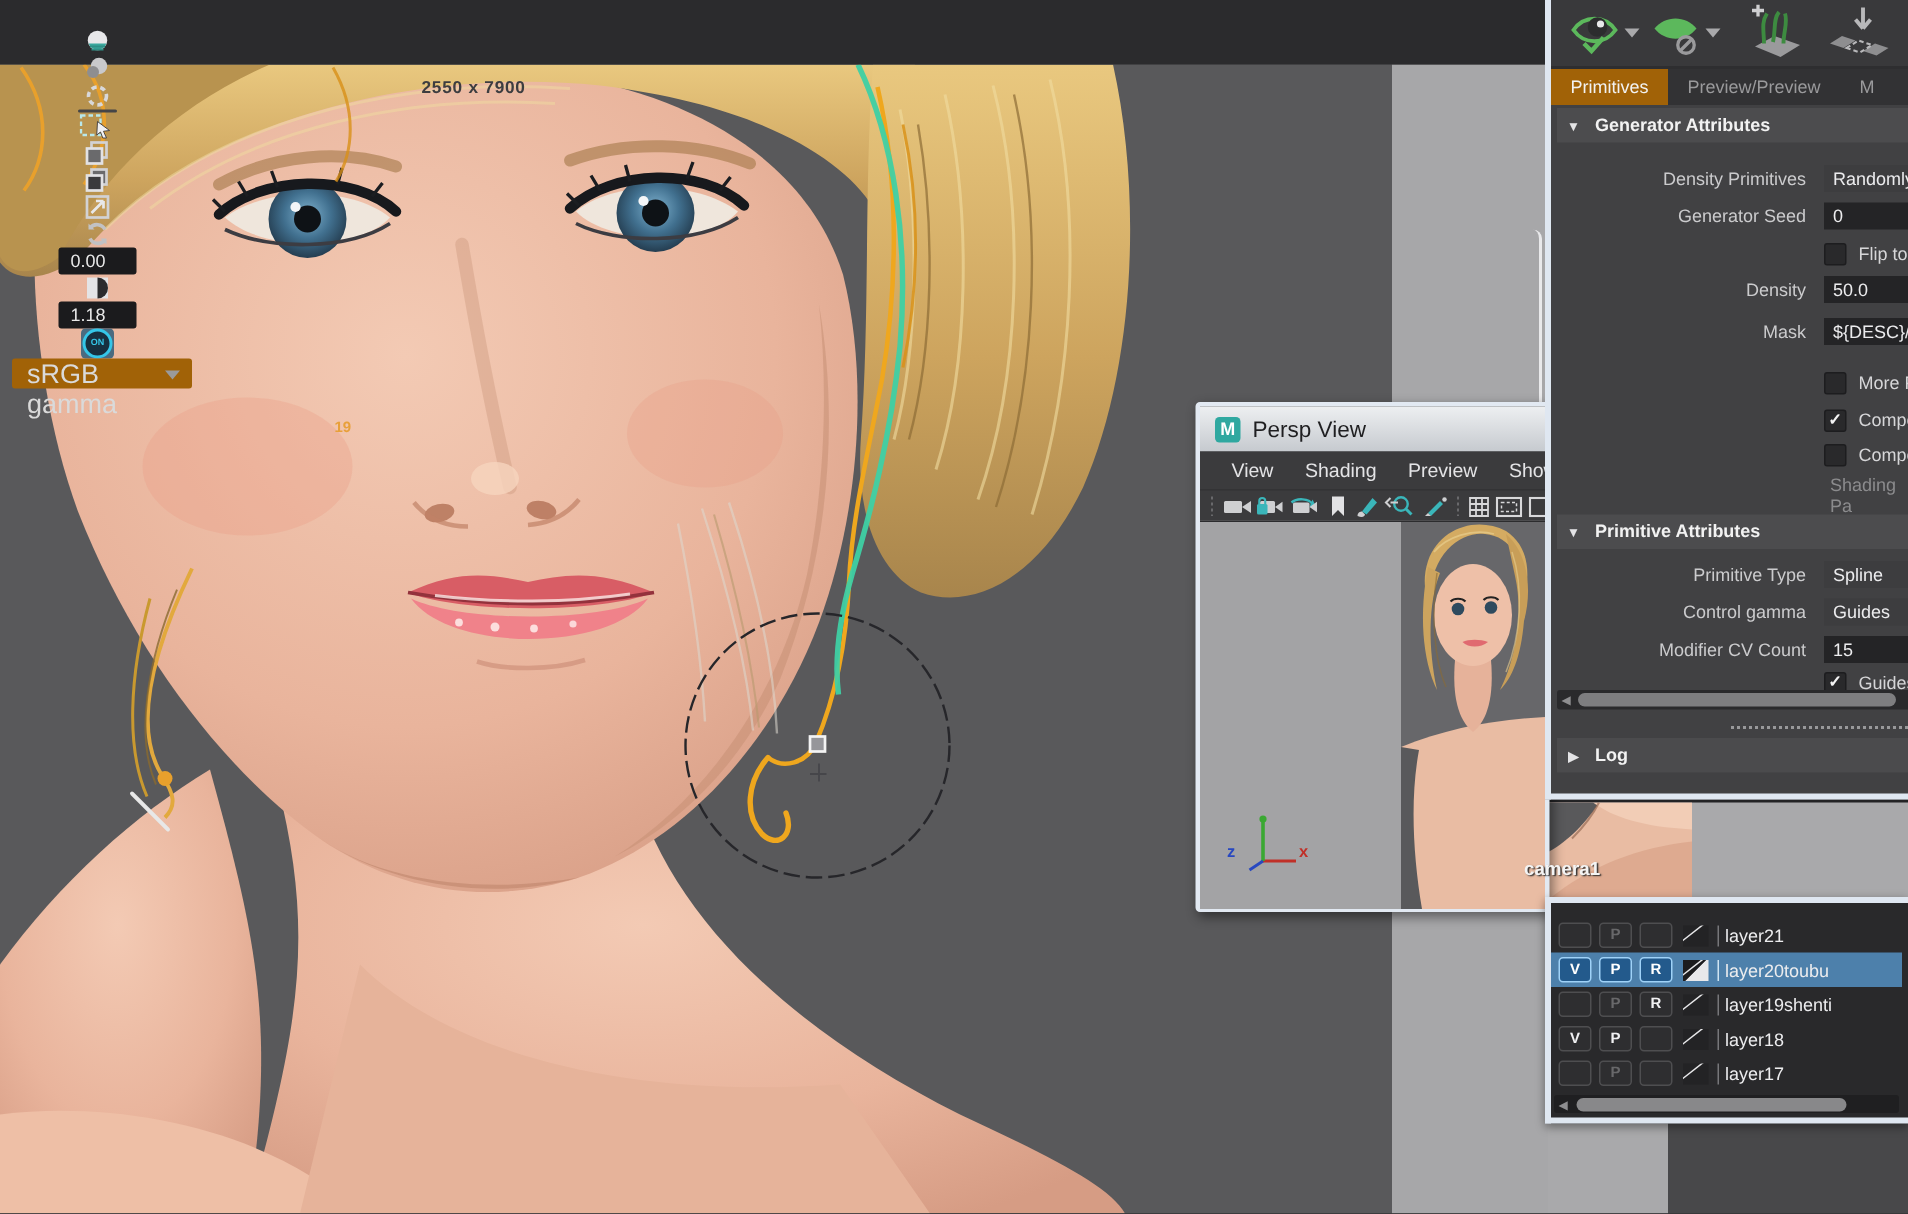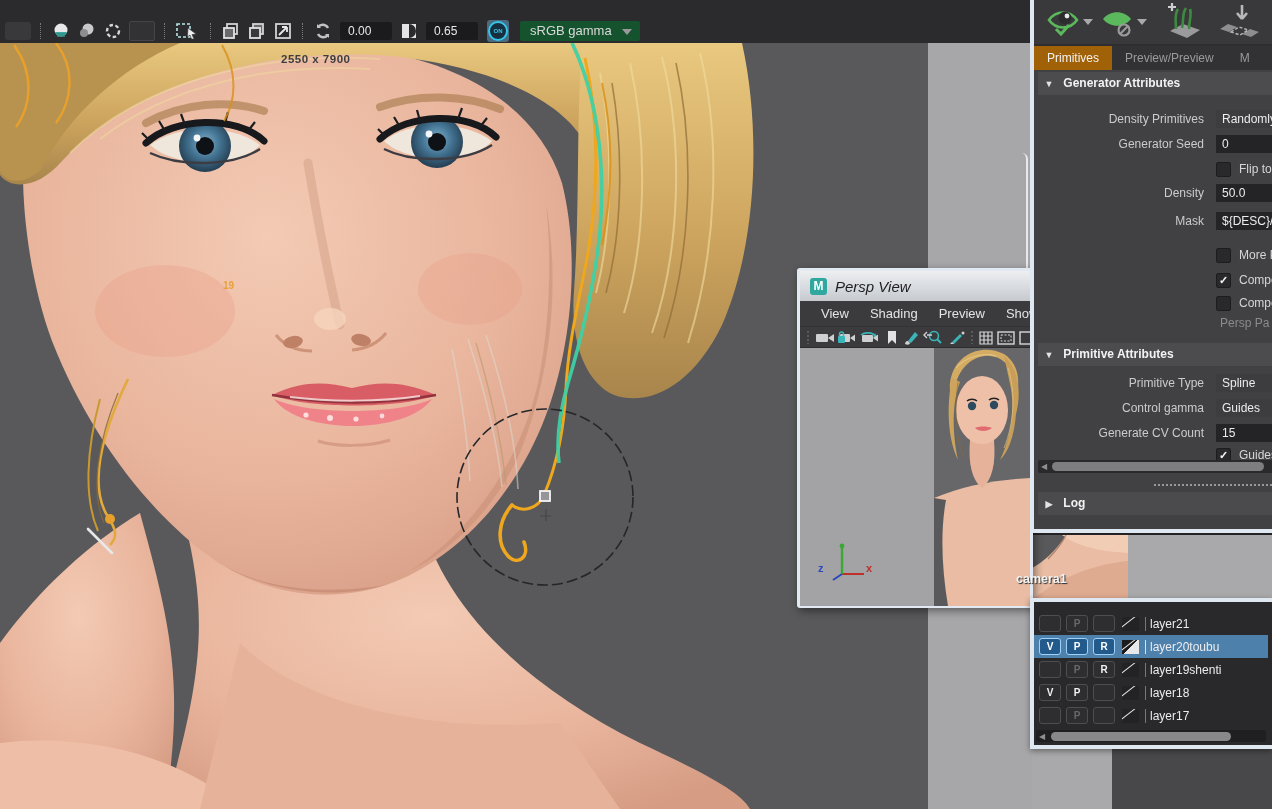--- a/index.html
+++ b/index.html
@@ -2,29 +2,29 @@
 <html><head>
 <meta charset="utf-8">
 <style>
   html,body{margin:0;padding:0;background:#1e1e1e;}
   #screen{position:relative;width:1272px;height:809px;overflow:hidden;
     font-family:"Liberation Sans",sans-serif;background:#59595b;}
   .abs{position:absolute;}
   
   #main-toolbar{left:0;top:0;width:1032px;height:43px;background:#2b2b2d;z-index:2;
     display:flex;align-items:flex-end;}
-  .tb-row{position:absolute;left:0;top:19px;height:24px;display:flex;align-items:center;}
+  .tb-row{position:absolute;left:0;top:19px;height:24px;display:flex;align-items:center;flex-direction:column;}
   .tb-sep{width:1px;height:16px;border-left:1px dotted #7a7a7c;margin:0 6px;}
   .tb-icon{width:20px;height:18px;margin:0 3px;display:flex;align-items:center;justify-content:center;}
   .tb-field{height:18px;background:#1b1b1d;color:#e8e8e8;font-size:12px;line-height:18px;
     padding:0 8px;border-radius:2px;margin:0 4px;min-width:36px;}
   .tb-on{width:22px;height:22px;background:#4a6b80;border-radius:3px;display:flex;align-items:center;justify-content:center;margin:0 5px;}
   .tb-on-ring{width:16px;height:16px;border:2px solid #35c6e8;border-radius:50%;
     color:#35c6e8;font-size:6px;font-weight:bold;display:flex;align-items:center;justify-content:center;background:#173040;}
-  .tb-dd{height:20px;background:#14532d;color:#dadada;font-size:13px;line-height:20px;
+  .tb-dd{height:20px;background:#a16207;color:#dadada;font-size:18px;line-height:20px;
     padding:0 10px;border-radius:2px;margin-left:6px;width:100px;position:relative;}
   .tb-dd .caret{position:absolute;right:8px;top:8px;width:0;height:0;
     border-left:5px solid transparent;border-right:5px solid transparent;border-top:6px solid #9a9a9c;}
   
   #render-area{left:0;top:43px;width:928px;height:766px;z-index:1;background:#59595b;}
   #res-label{left:281px;top:10px;color:#3d3d40;font-size:11.5px;font-weight:bold;letter-spacing:.5px;}
   #render-margin{left:928px;top:43px;width:104px;height:766px;background:#a7a7a9;z-index:1;}
   #margin-line{left:92px;top:110px;width:6px;height:220px;border-right:2px solid #e9e9eb;border-top-right-radius:6px;}
   
   #back-strip{left:1032px;top:533px;width:240px;height:67px;z-index:10;border-top:2px solid #232325;background:#a9a9ab;}
@@ -32,21 +32,21 @@
     text-shadow:1px 1px 1px #2a2a2a;}
   #br-light{left:1032px;top:745px;width:80px;height:64px;background:#a9a9ab;z-index:5;}
   #br-dark{left:1112px;top:745px;width:160px;height:64px;background:#48484a;z-index:5;}
   
   #persp-window{left:797px;top:268px;width:230px;height:334px;z-index:20;
     border:3px solid #e2e9f2;border-radius:3px;background:#3b3b3d;box-shadow:2px 3px 8px rgba(0,0,0,.45);}
   #persp-title{left:0;top:0;width:230px;height:30px;background:linear-gradient(#edeff1,#c6cacf);
     display:flex;align-items:center;}
   #persp-logo{width:17px;height:17px;background:#2fa8a0;border-radius:3px;margin:0 8px 0 10px;
     color:#fff;font-size:12px;font-weight:bold;display:flex;align-items:center;justify-content:center;}
-  #persp-title-text{color:#1f1f21;font-size:15px;font-style:italic;}
+  #persp-title-text{color:#1f1f21;font-size:15px;}
   #persp-menu{left:0;top:30px;width:230px;height:25px;background:#3b3b3d;display:flex;align-items:center;}
   .pmenu-item{color:#e4e4e6;font-size:13px;margin-left:21px;}
   #persp-toolbar{left:0;top:55px;width:230px;height:21px;background:#3b3b3d;border-top:1px solid #333335;}
   #persp-viewport{left:0;top:76px;width:230px;height:258px;background:#a3a3a5;border-top:1px solid #2c2c2e;}
   #persp-pane-right{left:134px;top:0;width:96px;height:258px;background:#67676a;}
   #mini-res{left:223px;top:280px;color:#e8a03a;font-size:10px;font-weight:bold;z-index:21;}
   #axis-gizmo{left:18px;top:192px;width:60px;height:44px;}
   
   #attr-panel{left:1030px;top:0;width:242px;height:533px;z-index:30;background:#414143;
     border-left:4px solid #dfe7f1;border-bottom:4px solid #dfe7f1;box-sizing:border-box;}
@@ -155,21 +155,21 @@
             <path d="M3 2 v4 h4 Z M15 16 v-4 h-4 Z" fill="#c2c2c4"></path>
           </svg>
       </div>
       <div class="tb-field">0.00</div>
       <div class="tb-icon">
         <svg width="18" height="18" viewBox="0 0 18 18">
             <rect x="2" y="2" width="14" height="14" fill="#e4e4e6"></rect>
             <path d="M9 2 A7 7 0 0 1 9 16 Z" fill="#2b2b2d"></path>
           </svg>
       </div>
-      <div class="tb-field">0.65</div>
+      <div class="tb-field">1.18</div>
       <div class="tb-on">
         <div class="tb-on-ring">ON</div>
       </div>
       <div class="tb-dd">
         <span>sRGB gamma</span>
         <span class="caret"></span>
       </div>
     </div>
   </div>
 
@@ -459,37 +459,37 @@
     <div class="abs ap-check-row" style="top:269px;">
       <div class="spacer"></div>
       <div class="cbx"><span>✓</span></div>
       <div class="cbx-label">Compe</div>
     </div>
     <div class="abs ap-check-row" style="top:292px;">
       <div class="spacer"></div>
       <div class="cbx"></div>
       <div class="cbx-label">Compe</div>
     </div>
-    <div class="abs" id="ap-create" style="left:186px;top:316px;">Persp Pa</div>
+    <div class="abs" id="ap-create" style="left:186px;top:316px;">Shading Pa</div>
 
     <div class="abs sec-hdr" style="top:343px;">
       <span class="tri">▼</span>
       <span>Primitive Attributes</span>
     </div>
 
     <div class="abs ap-row" style="top:372px;">
       <div class="ap-label">Primitive Type</div>
       <div class="ap-drop">Spline</div>
     </div>
     <div class="abs ap-row" style="top:397px;">
       <div class="ap-label">Control gamma</div>
       <div class="ap-drop">Guides</div>
     </div>
     <div class="abs ap-row" style="top:422px;">
-      <div class="ap-label">Generate CV Count</div>
+      <div class="ap-label">Modifier CV Count</div>
       <div class="ap-input">15</div>
     </div>
     <div class="abs ap-check-row" style="top:444px;">
       <div class="spacer"></div>
       <div class="cbx"><span>✓</span></div>
       <div class="cbx-label">Guides</div>
     </div>
 
     <div class="abs" id="ap-hscroll">
       <div class="scroll-arrow">◀</div>

